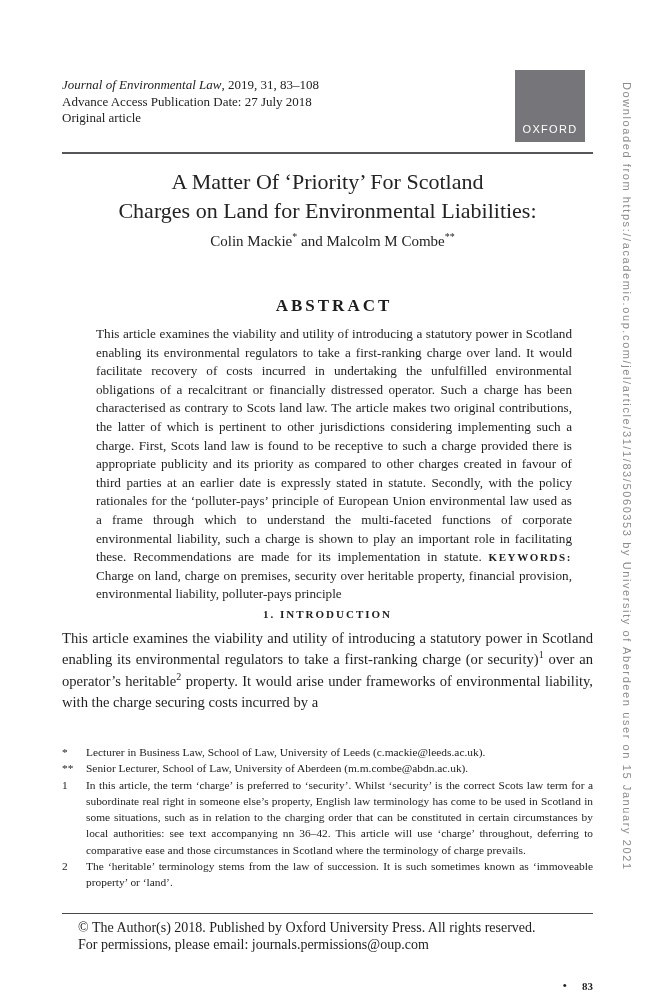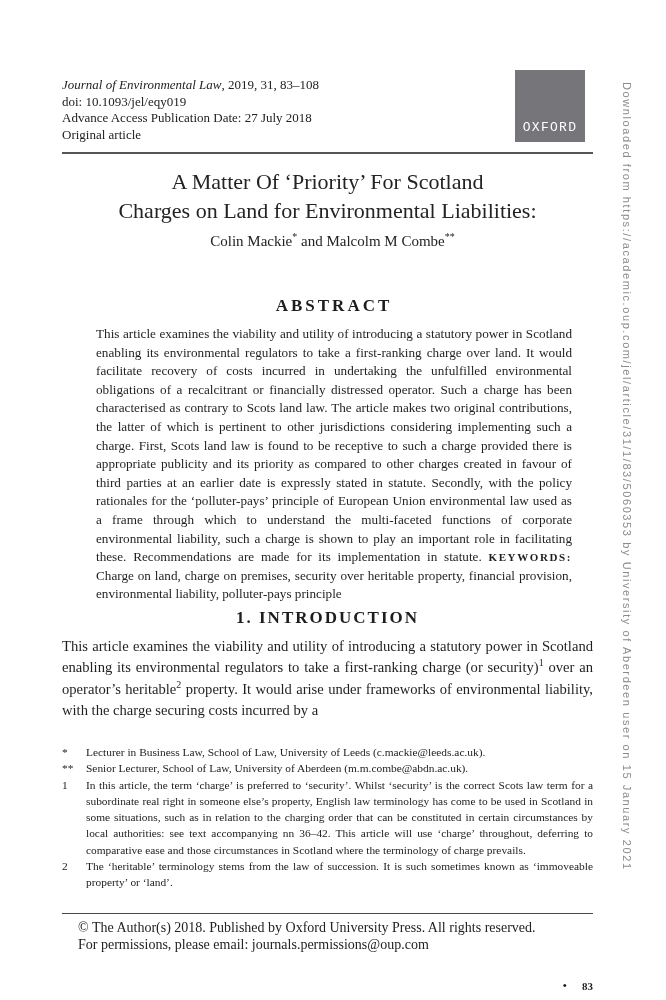--- a/index.html
+++ b/index.html
@@ -28,23 +28,23 @@
     left: 515px; top: 40px;
     width: 70px; height: 72px;
     background: #76767a;
     display: flex;
     align-items: flex-end;
     justify-content: center;
     padding-bottom: 7px;
   }
   .oxford-box span {
     color: #ffffff;
-    font-size: 13px;
+    font-size: 11px;
     letter-spacing: 1.3px;
-    font-family: Liberation Mono, monospace;
+    font-family: Liberation Sans, sans-serif;
   }
   .rule-top {
     position: absolute;
     left: 62px; top: 122px;
     width: 531px;
     border-top: 2px solid #55555a;
   }
   .title-block {
     position: absolute;
     left: 62px; top: 137px;
@@ -88,21 +88,21 @@
     letter-spacing: 1.6px;
   }
   .intro-section {
     position: absolute;
     left: 62px; top: 578px;
     width: 531px;
   }
   .intro-heading {
     text-align: center;
     font-weight: bold;
-    font-size: 17px;
+    font-size: 11px;
     letter-spacing: 2px;
     margin-bottom: 8px;
     color: #1d1d1d;
   }
   .intro-para {
     font-size: 14.6px;
     line-height: 21.3px;
     text-align: justify;
     color: #1f1f1f;
   }
@@ -155,21 +155,20 @@
     white-space: nowrap;
   }
 </style>
 </head>
 <body>
 
 <div class="page">
 
   <div class="header-citation">
     <div><span class="journal-name">Journal of Environmental Law</span><span>, 2019, 31, 83–108</span></div>
-    <div>doi: 10.1093/jel/eqy019</div>
     <div>Advance Access Publication Date: 27 July 2018</div>
     <div>Original article</div>
   </div>
 
   <div class="oxford-box">
     <span>OXFORD</span>
   </div>
 
   <div class="rule-top"></div>
 

